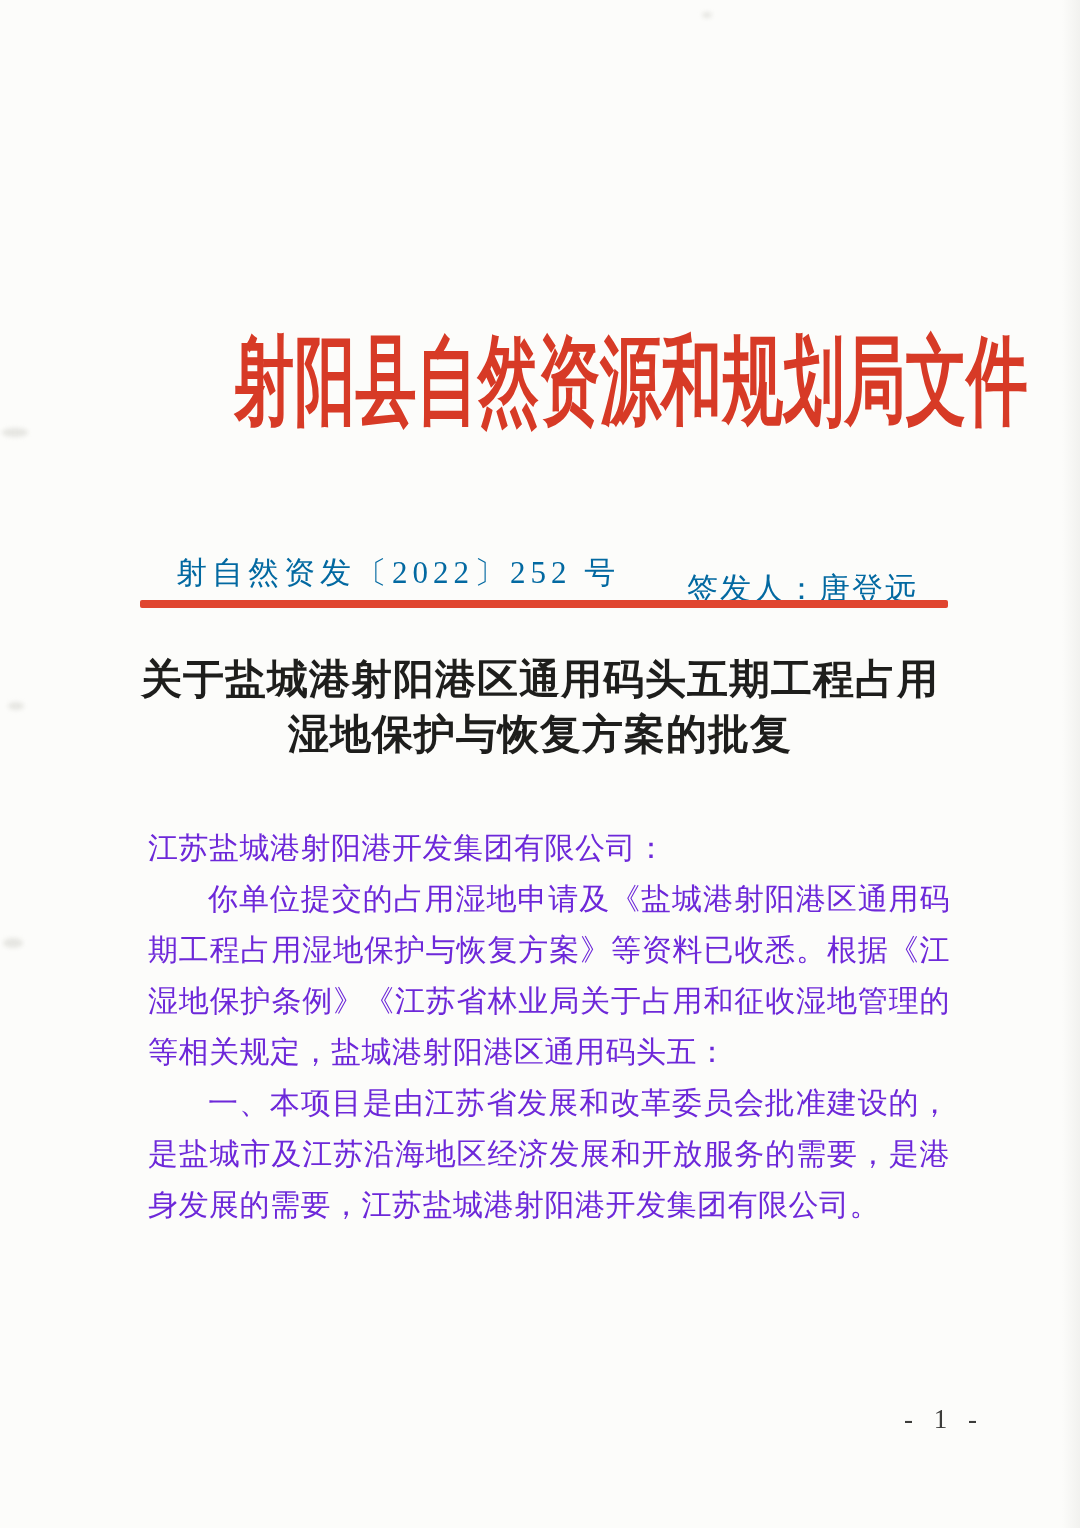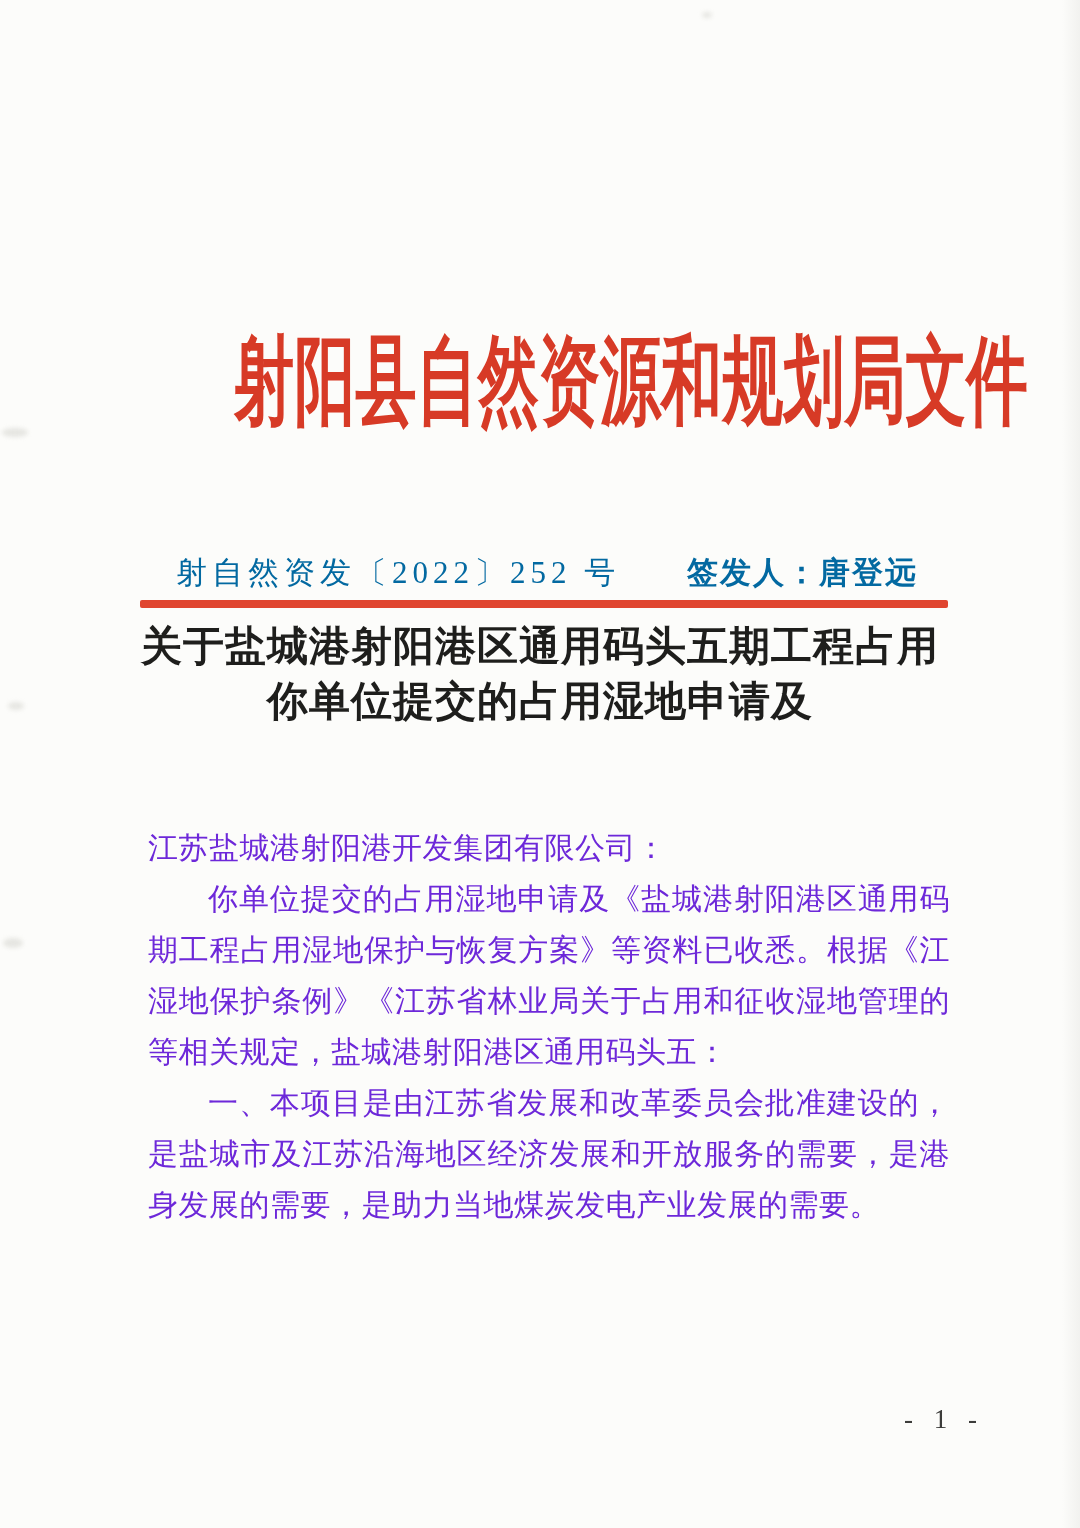--- a/index.html
+++ b/index.html
@@ -69,39 +69,38 @@
   .doc-number {
     position: absolute;
     left: 36px;
     top: 0;
     letter-spacing: 5px;
     white-space: nowrap;
   }
   .issuer {
     position: absolute;
     right: 30px;
-    top: 0;
+    top: 16px;
     letter-spacing: 2px;
     white-space: nowrap;
-    font-weight: bold;
   }
   .red-rule {
     position: absolute;
     top: 600px;
     left: 140px;
     width: 808px;
     height: 8px;
     background: #e0452f;
     border-radius: 2px;
   }
 
   
   .doc-title {
     position: absolute;
-    top: 619px;
+    top: 652px;
     left: 0;
     width: 100%;
     text-align: center;
     font-weight: bold;
     color: #1e1e1c;
     font-size: 41px;
     line-height: 55px;
     letter-spacing: 1px;
   }
 
@@ -159,31 +158,31 @@
 
   <div class="doc-row">
     <span class="doc-number">射自然资发〔2022〕252 号</span>
     <span class="issuer"><span>签发人：</span><span>唐登远</span></span>
   </div>
 
   <div class="red-rule"></div>
 
   <div class="doc-title">
     <div>关于盐城港射阳港区通用码头五期工程占用</div>
-    <div>你单位提交的占用湿地申请及</div>
+    <div>湿地保护与恢复方案的批复</div>
   </div>
 
   <div class="body-text">
     <div class="line left">江苏盐城港射阳港开发集团有限公司：</div>
 
     <div class="line indent">你单位提交的占用湿地申请及《盐城港射阳港区通用码头五</div>
     <div class="line">期工程占用湿地保护与恢复方案》等资料已收悉。根据《江苏省</div>
     <div class="line">湿地保护条例》《江苏省林业局关于占用和征收湿地管理的通知》</div>
     <div class="line left">等相关规定，盐城港射阳港区通用码头五：</div>
 
     <div class="line indent">一、本项目是由江苏省发展和改革委员会批准建设的，项目</div>
     <div class="line">是盐城市及江苏沿海地区经济发展和开放服务的需要，是港口自</div>
-    <div class="line left">身发展的需要，是助力当地煤炭发电产业发展的需要。</div>
+    <div class="line left">身发展的需要，江苏盐城港射阳港开发集团有限公司。</div>
   </div>
 
   <div class="page-number">- 1 -</div>
 
 </div>
 
 </body></html>

